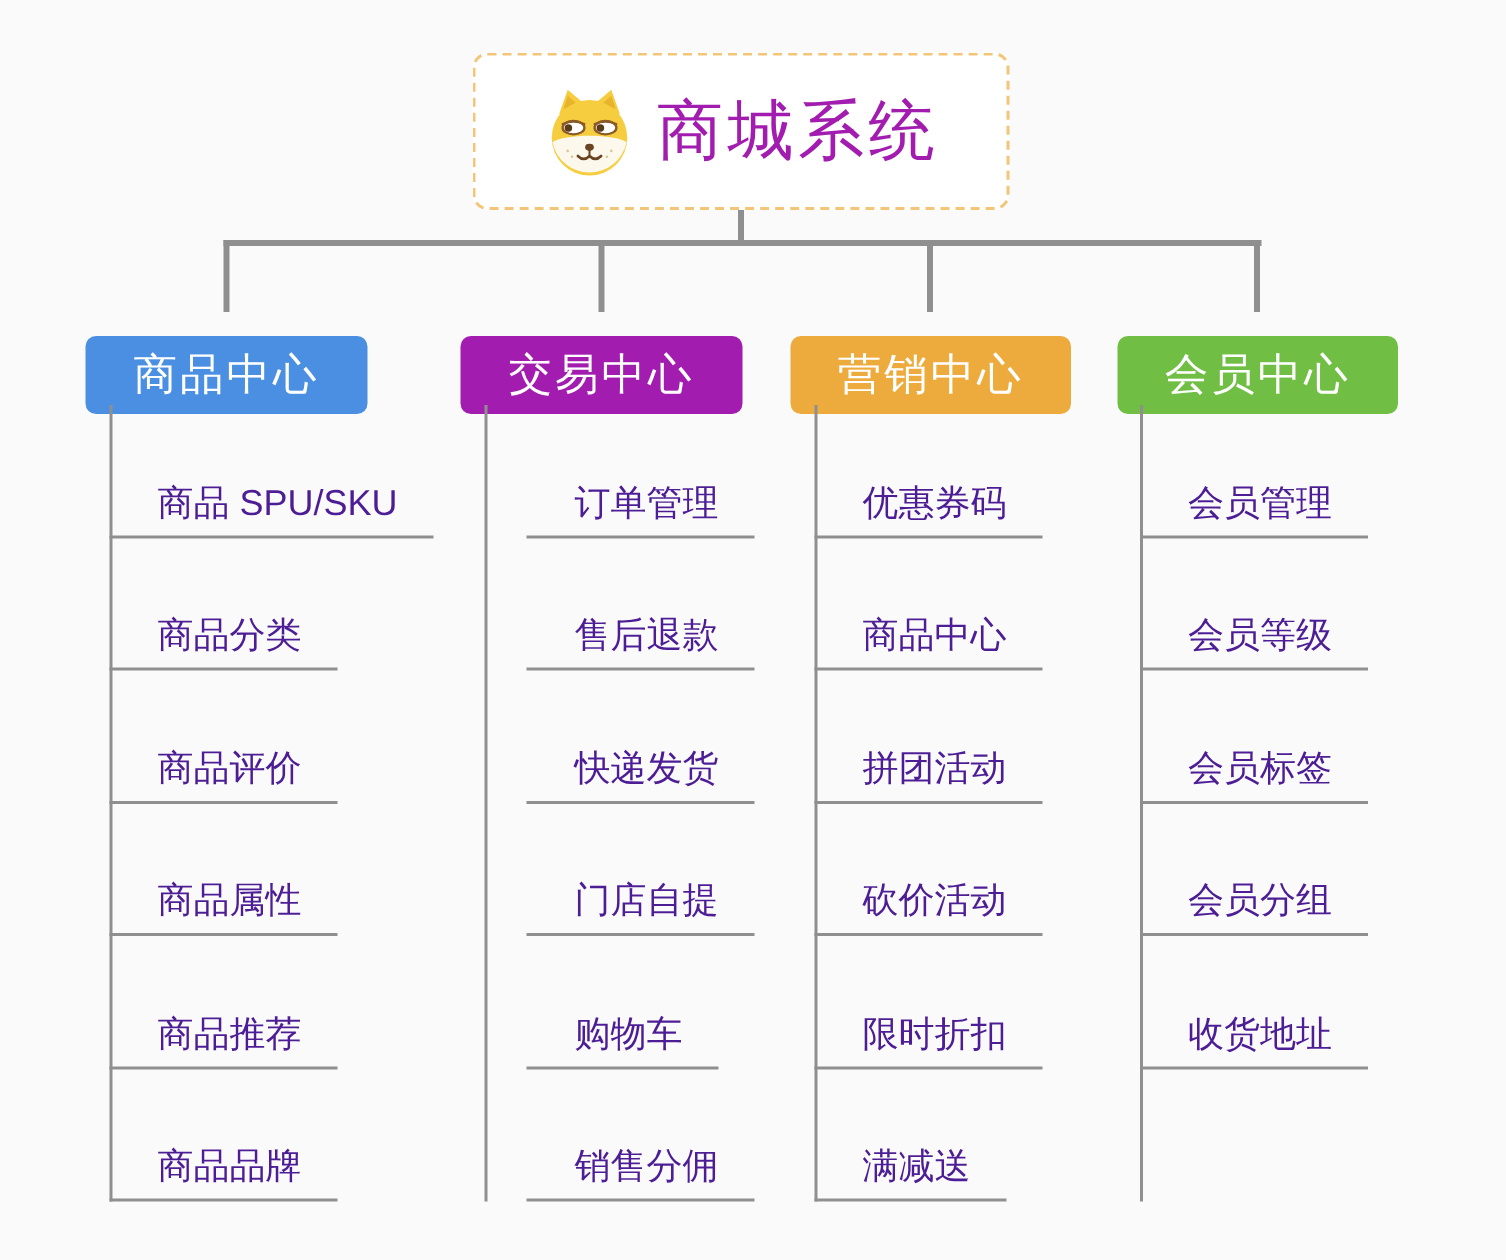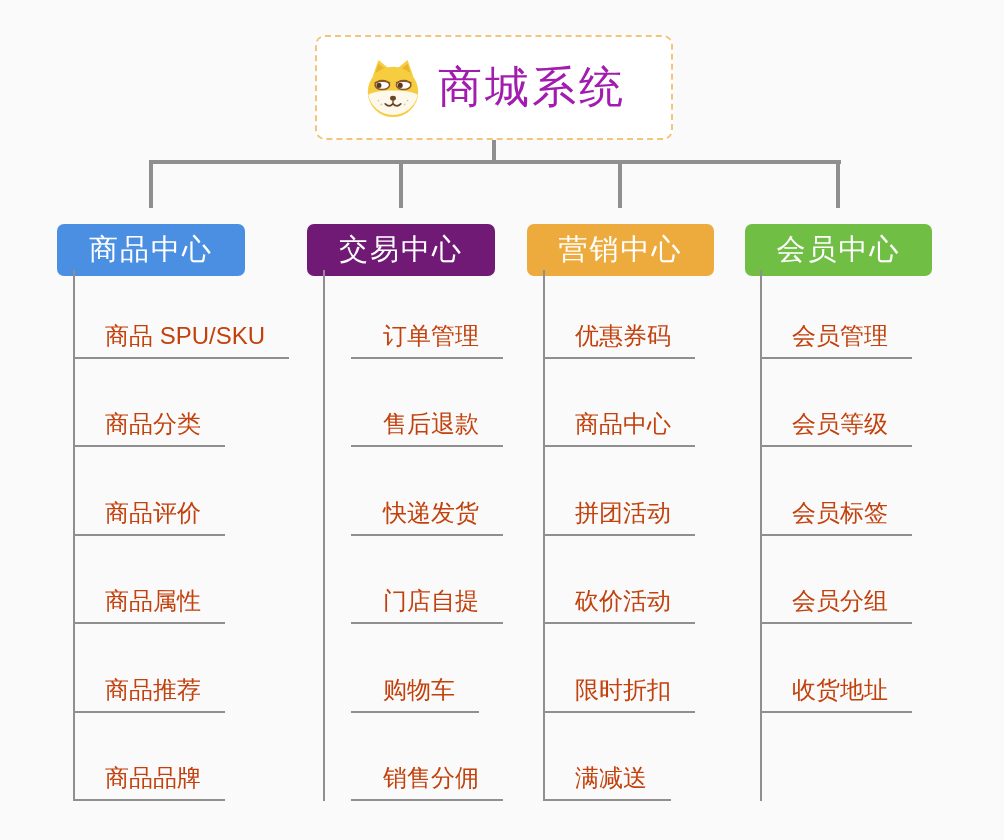--- a/index.html
+++ b/index.html
@@ -99,21 +99,21 @@
     background: #8f8f8f;
   }
   .leaf-row {
     height: 88.5px;
     display: flex;
     align-items: flex-end;
   }
   .leaf {
     display: inline-block;
     font-size: 24px;
-    color: #c2410c;
+    color: #4c1d95;
     line-height: 1.25;
     white-space: nowrap;
     padding: 0 24px 6px 32px;
     border-bottom: 2px solid #8f8f8f;
     cursor: pointer;
   }
 </style>
 </head>
 <body>
 
@@ -152,21 +152,21 @@
   </div>
 
   <div class="line stem"></div>
   <div class="line hbar"></div>
   <div class="line drop-0"></div>
   <div class="line drop-1"></div>
   <div class="line drop-2"></div>
   <div class="line drop-3"></div>
 
   <div class="branch branch-0" style="background-color: rgb(74, 143, 226);">商品中心</div>
-  <div class="branch branch-1" style="background-color: #701a75;">交易中心</div>
+  <div class="branch branch-1" style="background-color: #a21caf;">交易中心</div>
   <div class="branch branch-2" style="background-color: rgb(236, 171, 60); text-align: center;">营销中心</div>
   <div class="branch branch-3" style="background-color: rgb(112, 190, 67);">会员中心</div>
 
   <div class="subtree subtree-0">
     <div class="vline"></div>
     <div class="leaf-row">
         <span class="leaf">商品 SPU/SKU</span>
       </div>
     <div class="leaf-row">
         <span class="leaf">商品分类</span>

